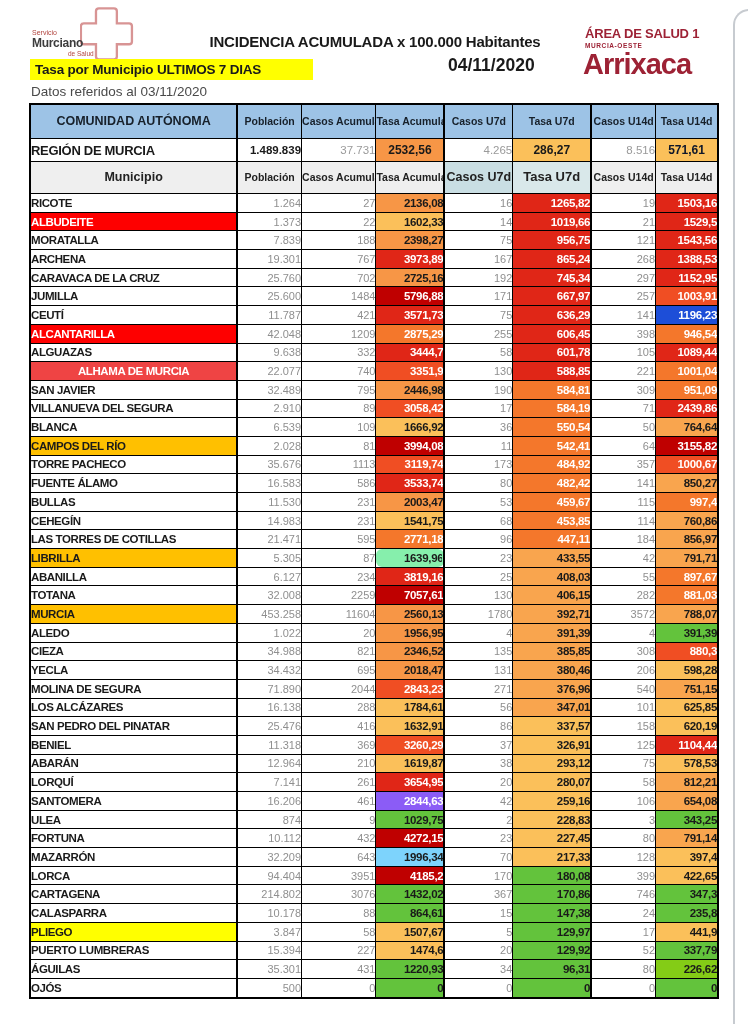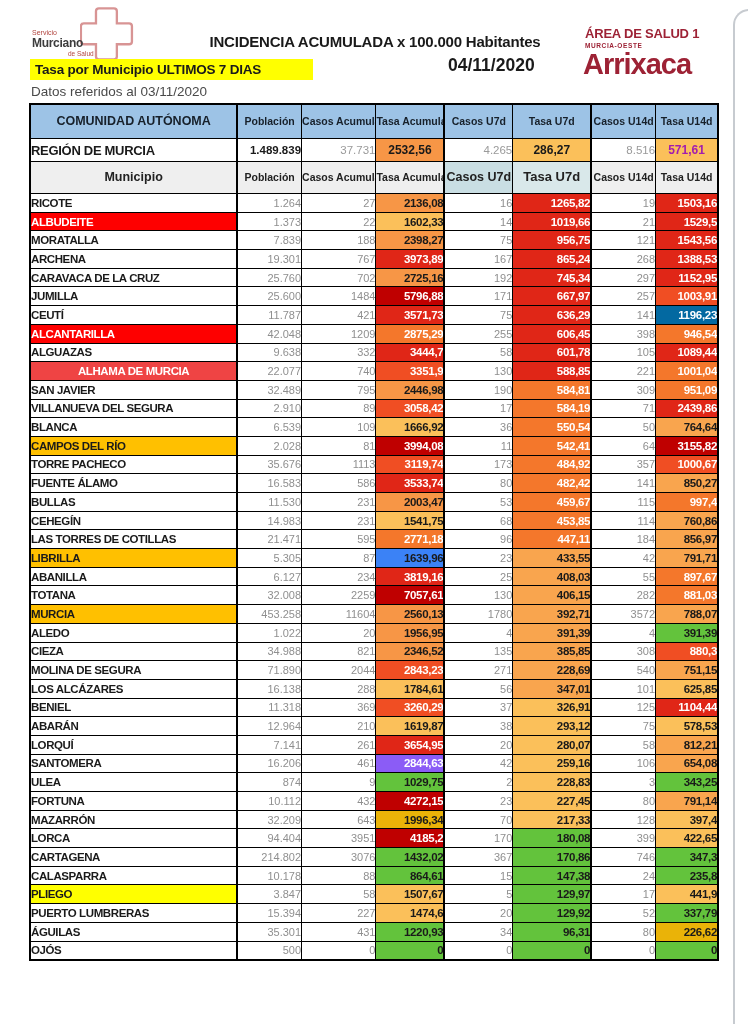--- a/index.html
+++ b/index.html
@@ -98,21 +98,21 @@
         <td class="hc">Tasa U14d</td>
       </tr>
       <tr class="region-row">
         <td class="r-name">REGIÓN DE MURCIA</td>
         <td class="r-pop">1.489.839</td>
         <td class="r-gray">37.731</td>
         <td class="r-tasa" style="background: rgb(247, 150, 70); color: rgb(26, 26, 26);">2532,56</td>
         <td class="r-gray">4.265</td>
         <td class="r-tasa" style="background: rgb(251, 192, 90); color: rgb(26, 26, 26);">286,27</td>
         <td class="r-gray">8.516</td>
-        <td class="r-tasa" style="background: rgb(251, 192, 90); color: #a21caf;">571,61</td>
+        <td class="r-tasa" style="background: rgb(251, 192, 90); color: #0f172a;">571,61</td>
       </tr>
       <tr class="hdr-muni">
         <td class="mh mh-first">Municipio</td>
         <td class="mh">Población</td>
         <td class="mh">Casos Acumulados</td>
         <td class="mh">Tasa Acumulada</td>
         <td class="mh mh-c7">Casos U7d</td>
         <td class="mh mh-t7">Tasa U7d</td>
         <td class="mh">Casos U14d</td>
         <td class="mh">Tasa U14d</td>
@@ -178,21 +178,21 @@
         <td class="c-tasa" style="background: rgb(240, 78, 35); color: rgb(255, 255, 255);">1003,91</td>
       </tr>
       <tr class="d-row">
         <td class="c-name">CEUTÍ</td>
         <td class="c-num">11.787</td>
         <td class="c-num">421</td>
         <td class="c-tasa" style="background: rgb(224, 38, 23); color: rgb(255, 255, 255);">3571,73</td>
         <td class="c-num">75</td>
         <td class="c-tasa" style="background: rgb(224, 38, 23); color: rgb(255, 255, 255);">636,29</td>
         <td class="c-num">141</td>
-        <td class="c-tasa" style="background: #0369a1; color: rgb(255, 255, 255); text-align: right;">1196,23</td>
+        <td class="c-tasa" style="background: #1d4ed8; color: rgb(255, 255, 255); text-align: right;">1196,23</td>
       </tr>
       <tr class="d-row">
         <td class="c-name" style="background: rgb(254, 0, 0); color: rgb(255, 255, 255);">ALCANTARILLA</td>
         <td class="c-num">42.048</td>
         <td class="c-num">1209</td>
         <td class="c-tasa" style="background: rgb(244, 119, 43); color: rgb(255, 255, 255);">2875,29</td>
         <td class="c-num">255</td>
         <td class="c-tasa" style="background: rgb(224, 38, 23); color: rgb(255, 255, 255);">606,45</td>
         <td class="c-num">398</td>
         <td class="c-tasa" style="background: rgb(244, 119, 43); color: rgb(255, 255, 255);">946,54</td>
@@ -304,21 +304,21 @@
         <td class="c-tasa" style="background: rgb(244, 119, 43); color: rgb(255, 255, 255);">2771,18</td>
         <td class="c-num">96</td>
         <td class="c-tasa" style="background: rgb(244, 119, 43); color: rgb(255, 255, 255);">447,11</td>
         <td class="c-num">184</td>
         <td class="c-tasa" style="background: rgb(249, 165, 78); color: rgb(26, 26, 26);">856,97</td>
       </tr>
       <tr class="d-row">
         <td class="c-name" style="background: rgb(255, 192, 0); color: rgb(26, 26, 26);">LIBRILLA</td>
         <td class="c-num">5.305</td>
         <td class="c-num">87</td>
-        <td class="c-tasa" style="background: #3b82f6; color: rgb(26, 26, 26);">1639,96</td>
+        <td class="c-tasa" style="background: #86efac; color: rgb(26, 26, 26); border-radius: 6px;">1639,96</td>
         <td class="c-num">23</td>
         <td class="c-tasa" style="background: rgb(249, 165, 78); color: rgb(26, 26, 26);">433,55</td>
         <td class="c-num">42</td>
         <td class="c-tasa" style="background: rgb(249, 165, 78); color: rgb(26, 26, 26);">791,71</td>
       </tr>
       <tr class="d-row">
         <td class="c-name">ABANILLA</td>
         <td class="c-num">6.127</td>
         <td class="c-num">234</td>
         <td class="c-tasa" style="background: rgb(224, 38, 23); color: rgb(255, 255, 255);">3819,16</td>
@@ -361,40 +361,60 @@
         <td class="c-name">CIEZA</td>
         <td class="c-num">34.988</td>
         <td class="c-num">821</td>
         <td class="c-tasa" style="background: rgb(247, 150, 70); color: rgb(26, 26, 26);">2346,52</td>
         <td class="c-num">135</td>
         <td class="c-tasa" style="background: rgb(249, 165, 78); color: rgb(26, 26, 26);">385,85</td>
         <td class="c-num">308</td>
         <td class="c-tasa" style="background: rgb(240, 78, 35); color: rgb(255, 255, 255);">880,3</td>
       </tr>
       <tr class="d-row">
+        <td class="c-name">YECLA</td>
+        <td class="c-num">34.432</td>
+        <td class="c-num">695</td>
+        <td class="c-tasa" style="background: rgb(247, 150, 70); color: rgb(26, 26, 26);">2018,47</td>
+        <td class="c-num">131</td>
+        <td class="c-tasa" style="background: rgb(249, 165, 78); color: rgb(26, 26, 26);">380,46</td>
+        <td class="c-num">206</td>
+        <td class="c-tasa" style="background: rgb(251, 192, 90); color: rgb(26, 26, 26);">598,28</td>
+      </tr>
+      <tr class="d-row">
         <td class="c-name">MOLINA DE SEGURA</td>
         <td class="c-num">71.890</td>
         <td class="c-num">2044</td>
         <td class="c-tasa" style="background: rgb(240, 78, 35); color: rgb(255, 255, 255);">2843,23</td>
         <td class="c-num">271</td>
-        <td class="c-tasa" style="background: rgb(249, 165, 78); color: rgb(26, 26, 26);">228,69</td>
+        <td class="c-tasa" style="background: rgb(249, 165, 78); color: rgb(26, 26, 26);">376,96</td>
         <td class="c-num">540</td>
         <td class="c-tasa" style="background: rgb(249, 165, 78); color: rgb(26, 26, 26);">751,15</td>
       </tr>
       <tr class="d-row">
         <td class="c-name">LOS ALCÁZARES</td>
         <td class="c-num">16.138</td>
         <td class="c-num">288</td>
         <td class="c-tasa" style="background: rgb(251, 192, 90); color: rgb(26, 26, 26);">1784,61</td>
         <td class="c-num">56</td>
         <td class="c-tasa" style="background: rgb(249, 165, 78); color: rgb(26, 26, 26);">347,01</td>
         <td class="c-num">101</td>
         <td class="c-tasa" style="background: rgb(251, 192, 90); color: rgb(26, 26, 26);">625,85</td>
       </tr>
       <tr class="d-row">
+        <td class="c-name">SAN PEDRO DEL PINATAR</td>
+        <td class="c-num">25.476</td>
+        <td class="c-num">416</td>
+        <td class="c-tasa" style="background: rgb(251, 192, 90); color: rgb(26, 26, 26);">1632,91</td>
+        <td class="c-num">86</td>
+        <td class="c-tasa" style="background: rgb(251, 192, 90); color: rgb(26, 26, 26);">337,57</td>
+        <td class="c-num">158</td>
+        <td class="c-tasa" style="background: rgb(251, 192, 90); color: rgb(26, 26, 26);">620,19</td>
+      </tr>
+      <tr class="d-row">
         <td class="c-name">BENIEL</td>
         <td class="c-num">11.318</td>
         <td class="c-num">369</td>
         <td class="c-tasa" style="background: rgb(240, 78, 35); color: rgb(255, 255, 255);">3260,29</td>
         <td class="c-num">37</td>
         <td class="c-tasa" style="background: rgb(251, 192, 90); color: rgb(26, 26, 26);">326,91</td>
         <td class="c-num">125</td>
         <td class="c-tasa" style="background: rgb(224, 38, 23); color: rgb(255, 255, 255);">1104,44</td>
       </tr>
       <tr class="d-row">
@@ -444,21 +464,21 @@
         <td class="c-tasa" style="background: rgb(191, 0, 0); color: rgb(255, 255, 255);">4272,15</td>
         <td class="c-num">23</td>
         <td class="c-tasa" style="background: rgb(251, 192, 90); color: rgb(26, 26, 26);">227,45</td>
         <td class="c-num">80</td>
         <td class="c-tasa" style="background: rgb(249, 165, 78); color: rgb(26, 26, 26);">791,14</td>
       </tr>
       <tr class="d-row">
         <td class="c-name">MAZARRÓN</td>
         <td class="c-num">32.209</td>
         <td class="c-num">643</td>
-        <td class="c-tasa" style="background: #eab308; color: rgb(26, 26, 26);">1996,34</td>
+        <td class="c-tasa" style="background: #7dd3fc; color: rgb(26, 26, 26);">1996,34</td>
         <td class="c-num">70</td>
         <td class="c-tasa" style="background: rgb(251, 192, 90); color: rgb(26, 26, 26);">217,33</td>
         <td class="c-num">128</td>
         <td class="c-tasa" style="background: rgb(251, 192, 90); color: rgb(26, 26, 26);">397,4</td>
       </tr>
       <tr class="d-row">
         <td class="c-name">LORCA</td>
         <td class="c-num">94.404</td>
         <td class="c-num">3951</td>
         <td class="c-tasa" style="background: rgb(191, 0, 0); color: rgb(255, 255, 255);">4185,2</td>
@@ -508,21 +528,21 @@
         <td class="c-tasa" style="background: rgb(99, 195, 60); color: rgb(26, 26, 26);">337,79</td>
       </tr>
       <tr class="d-row">
         <td class="c-name">ÁGUILAS</td>
         <td class="c-num">35.301</td>
         <td class="c-num">431</td>
         <td class="c-tasa" style="background: rgb(99, 195, 60); color: rgb(26, 26, 26);">1220,93</td>
         <td class="c-num">34</td>
         <td class="c-tasa" style="background: rgb(99, 195, 60); color: rgb(26, 26, 26);">96,31</td>
         <td class="c-num">80</td>
-        <td class="c-tasa" style="background: #eab308; color: rgb(26, 26, 26);">226,62</td>
+        <td class="c-tasa" style="background: #84cc16; color: rgb(26, 26, 26);">226,62</td>
       </tr>
       <tr class="d-row">
         <td class="c-name">OJÓS</td>
         <td class="c-num">500</td>
         <td class="c-num">0</td>
         <td class="c-tasa" style="background: rgb(99, 195, 60); color: rgb(26, 26, 26);">0</td>
         <td class="c-num">0</td>
         <td class="c-tasa" style="background: rgb(99, 195, 60); color: rgb(26, 26, 26);">0</td>
         <td class="c-num">0</td>
         <td class="c-tasa" style="background: rgb(99, 195, 60); color: rgb(26, 26, 26);">0</td>

